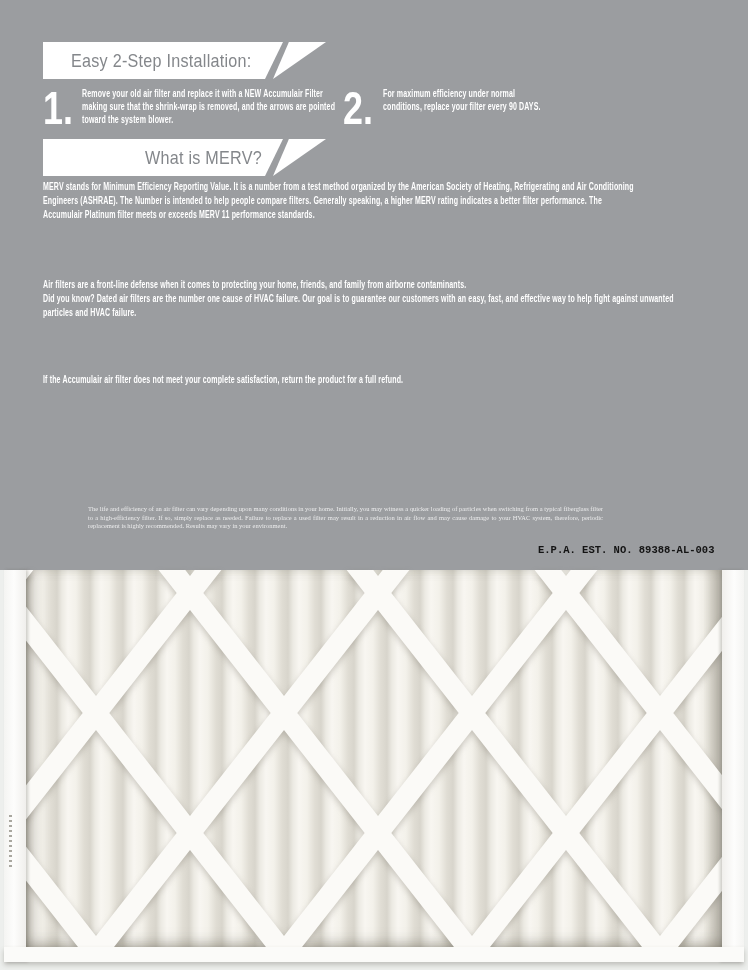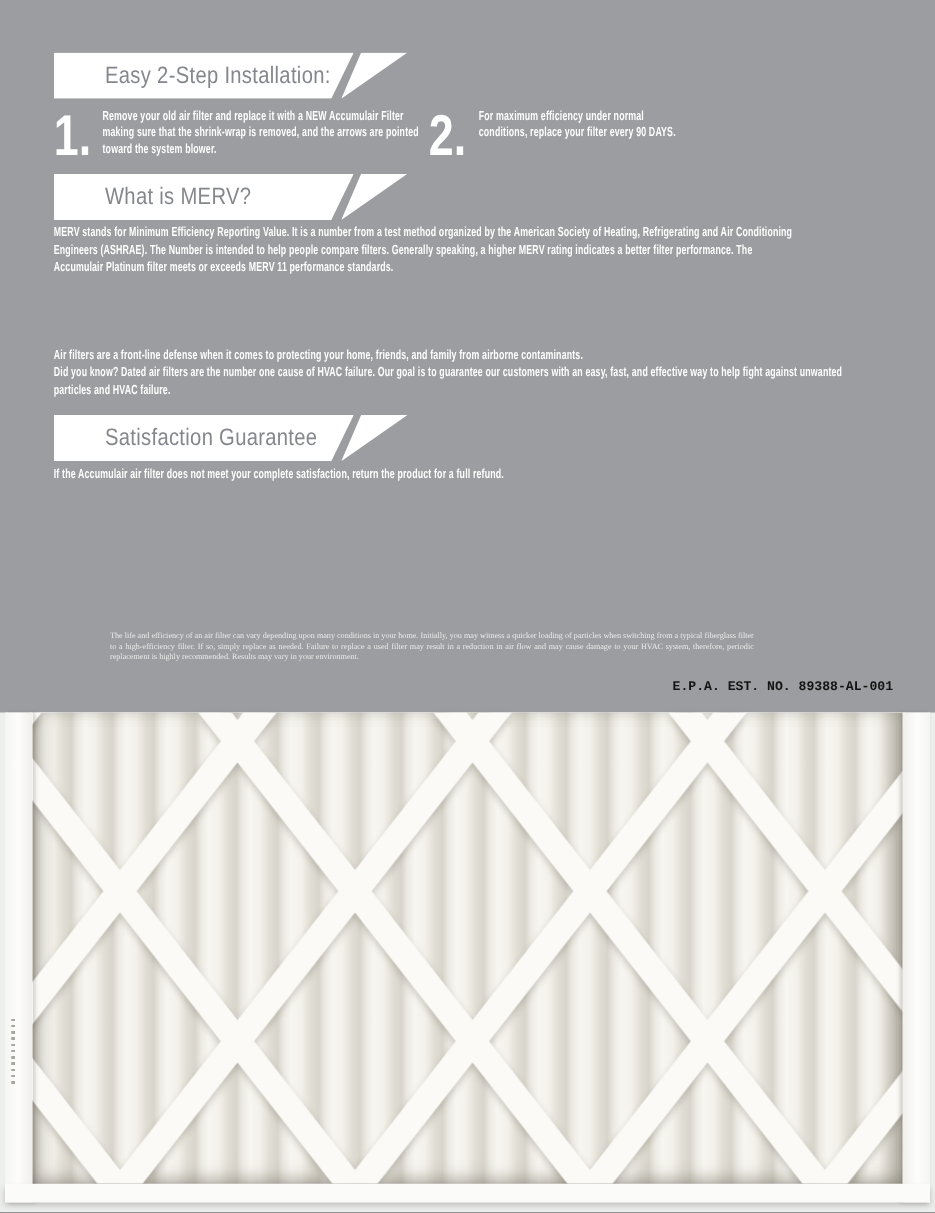--- a/index.html
+++ b/index.html
@@ -6,21 +6,21 @@
   .page{
     position:relative;width:748px;height:970px;overflow:hidden;
     background:#9b9da0;font-family:"Liberation Sans",sans-serif;
     -webkit-font-smoothing:antialiased;
   }
   
   .banner{position:absolute;left:43px;width:300px;height:37px;}
   .banner-body{
     position:absolute;left:0;top:0;width:240px;height:37px;background:#ffffff;
     clip-path:polygon(0 0,100% 0,calc(100% - 18px) 100%,0 100%);
-    display:flex;align-items:center;
+    display:flex;align-items:center;justify-content:flex-end;
   }
   .banner-body span{
     display:inline-block;margin-left:41px;white-space:nowrap;
     font-size:19px;font-weight:500;color:#84878b;letter-spacing:.3px;
     transform:scaleX(.85);transform-origin:left center;
   }
   .banner-flag{
     position:absolute;left:230px;top:0;width:53px;height:37px;background:#ffffff;
     clip-path:polygon(30% 0,100% 0,0 100%);
   }
@@ -106,31 +106,25 @@
   <div class="banner" style="top:139px">
     <div class="banner-body">
       <span>What is MERV?</span>
     </div>
     <div class="banner-flag"></div>
   </div>
   <p class="ptext" style="top:179px;width:890px"><b>MERV</b><span> stands for Minimum Efficiency Reporting Value. It is a number from a test method organized by the American Society of Heating, Refrigerating and Air Conditioning Engineers (ASHRAE). The Number is intended to help people compare filters. Generally speaking, a higher MERV rating indicates a better filter performance. The Accumulair Platinum filter meets or exceeds MERV 11 performance standards.</span></p>
 
   <p class="ptext" style="top:277px;width:960px"><span>Air filters are a front-line defense when it comes to protecting your home, friends, and family from airborne contaminants.</span><br><b>Did you know?</b><span> Dated air filters are the number one cause of HVAC failure. Our goal is to guarantee our customers with an easy, fast, and effective way to help fight against unwanted particles and HVAC failure.</span></p>
 
-  <div class="banner" style="top:332px">
-    <div class="banner-body">
-      <span>Satisfaction Guarantee</span>
-    </div>
-    <div class="banner-flag"></div>
-  </div>
   <p class="ptext" style="top:372px;white-space:nowrap">If the Accumulair air filter does not meet your complete satisfaction, return the product for a full refund.</p>
 
 
   <p class="disclaimer">The life and efficiency of an air filter can vary depending upon many conditions in your home. Initially, you may witness a quicker loading of particles when switching from a typical fiberglass filter to a high-efficiency filter. If so, simply replace as needed. Failure to replace a used filter may result in a reduction in air flow and may cause damage to your HVAC system, therefore, periodic replacement is highly recommended. Results may vary in your environment.</p>
-  <div class="epa">E.P.A. EST. NO. 89388-AL-001</div>
+  <div class="epa">E.P.A. EST. NO. 89388-AL-003</div>
 
   <div class="photo">
     <div class="pleats">
       <svg width="700" height="377" viewBox="0 0 700 377">
         <defs>
           <pattern id="lat" patternUnits="userSpaceOnUse" width="188" height="240" x="166" y="23">
             <path d="M0,0 L188,240 M188,0 L0,240" stroke="#fbfaf7" stroke-width="21" fill="none"></path>
           </pattern>
         </defs>
         <rect x="0" y="0" width="700" height="377" fill="url(#lat)"></rect>

